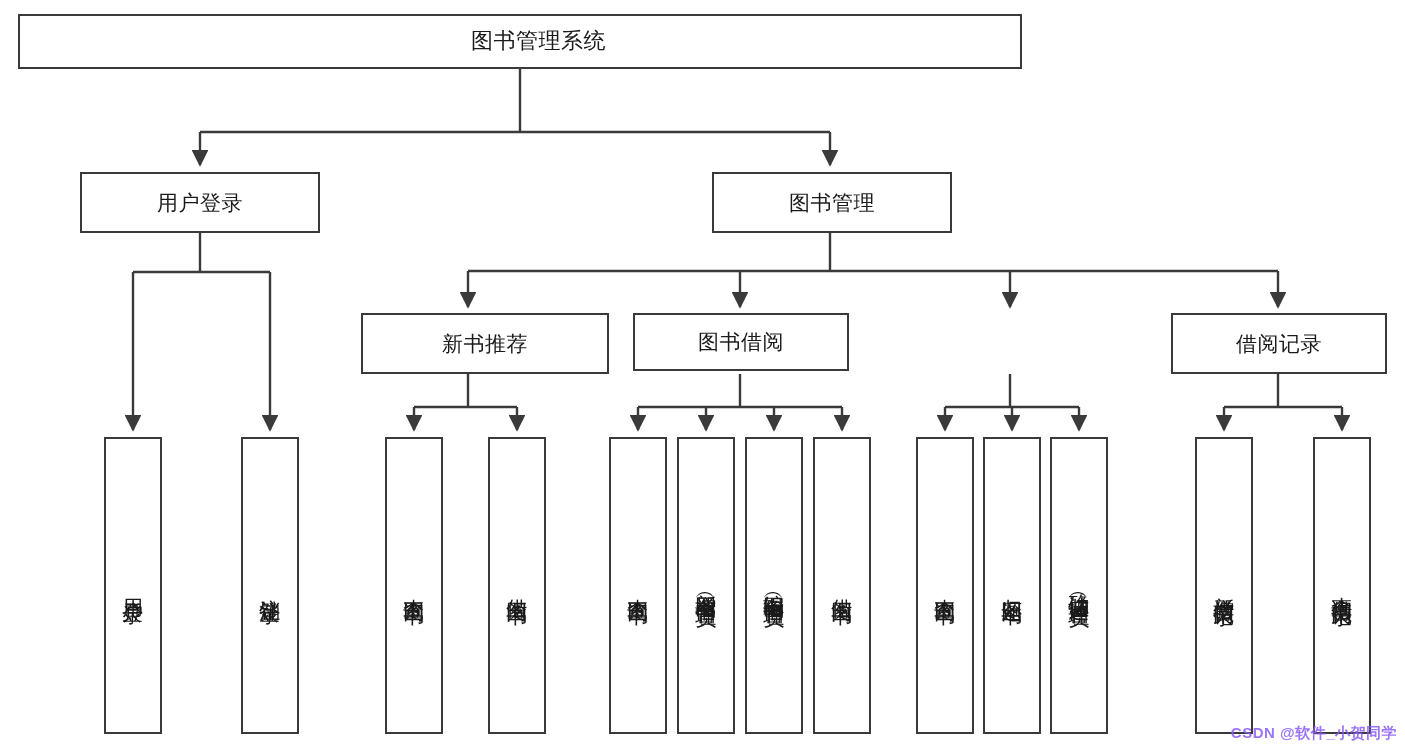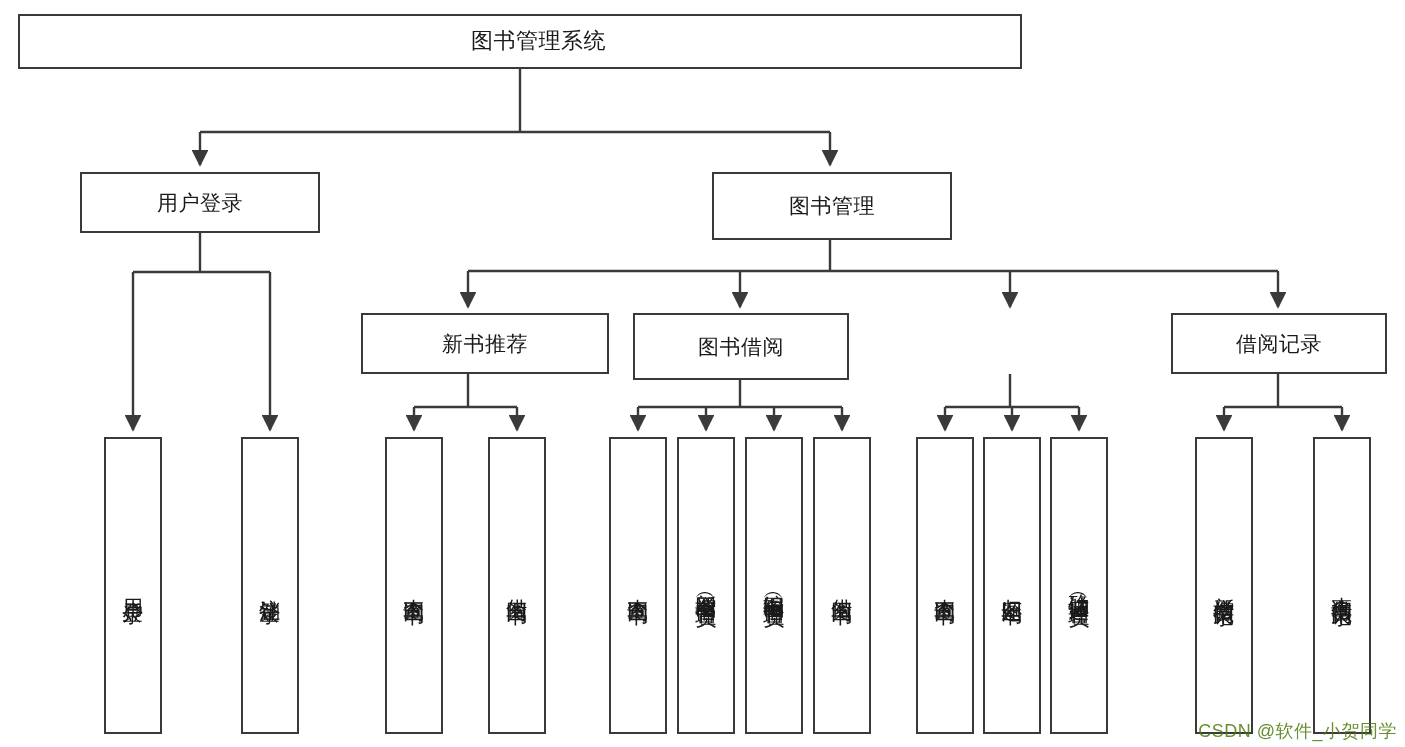--- a/index.html
+++ b/index.html
@@ -56,25 +56,26 @@
     max-height: 100%;
   }
   .node.root {
     font-size: 22px;
     padding-left: 37px;
   }
   #watermark {
     position: absolute;
     right: 8px;
     bottom: 4px;
-    font-size: 18px;
-    color: #4d7c0f;
+    font-size: 15px;
+    color: #8b5cf6;
     opacity: 0.85;
     white-space: nowrap;
     letter-spacing: 0.5px;
+    font-weight: bold;
   }
 </style>
 </head>
 <body>
 
 <div id="diagram-root">
 
   <svg id="connectors" viewBox="0 0 1405 747" xmlns="http://www.w3.org/2000/svg">
     <defs>
       <marker id="arrow" viewBox="0 0 10 10" refX="9" refY="5" markerWidth="7" markerHeight="7" orient="auto-start-reverse">
@@ -125,28 +126,28 @@
     </g>
   </svg>
 
   <div class="node horiz root" style="left:18px; top:14px; width:1004px; height:55px;">
     <span>图书管理系统</span>
   </div>
 
   <div class="node horiz" style="left:80px; top:172px; width:240px; height:61px;">
     <span>用户登录</span>
   </div>
-  <div class="node horiz" style="left:712px; top:172px; width:240px; height:68px;justify-content:center;">
+  <div class="node horiz" style="left:712px; top:172px; width:240px; height:61px;justify-content:center;">
     <span>图书管理</span>
   </div>
 
   <div class="node horiz" style="left:361px; top:313px; width:248px; height:61px;">
     <span>新书推荐</span>
   </div>
-  <div class="node horiz" style="left:633px; top:313px; width:216px; height:67px;">
+  <div class="node horiz" style="left:633px; top:313px; width:216px; height:58px;">
     <span>图书借阅</span>
   </div>
   <div class="node horiz" style="left:1171px; top:313px; width:216px; height:61px;justify-content:center;">
     <span>借阅记录</span>
   </div>
 
   <div class="node vert" style="left:104px; top:437px; width:58px; height:297px;">
     <span class="vtext">用户登录</span>
   </div>
   <div class="node vert" style="left:241px; top:437px; width:58px; height:297px;">

